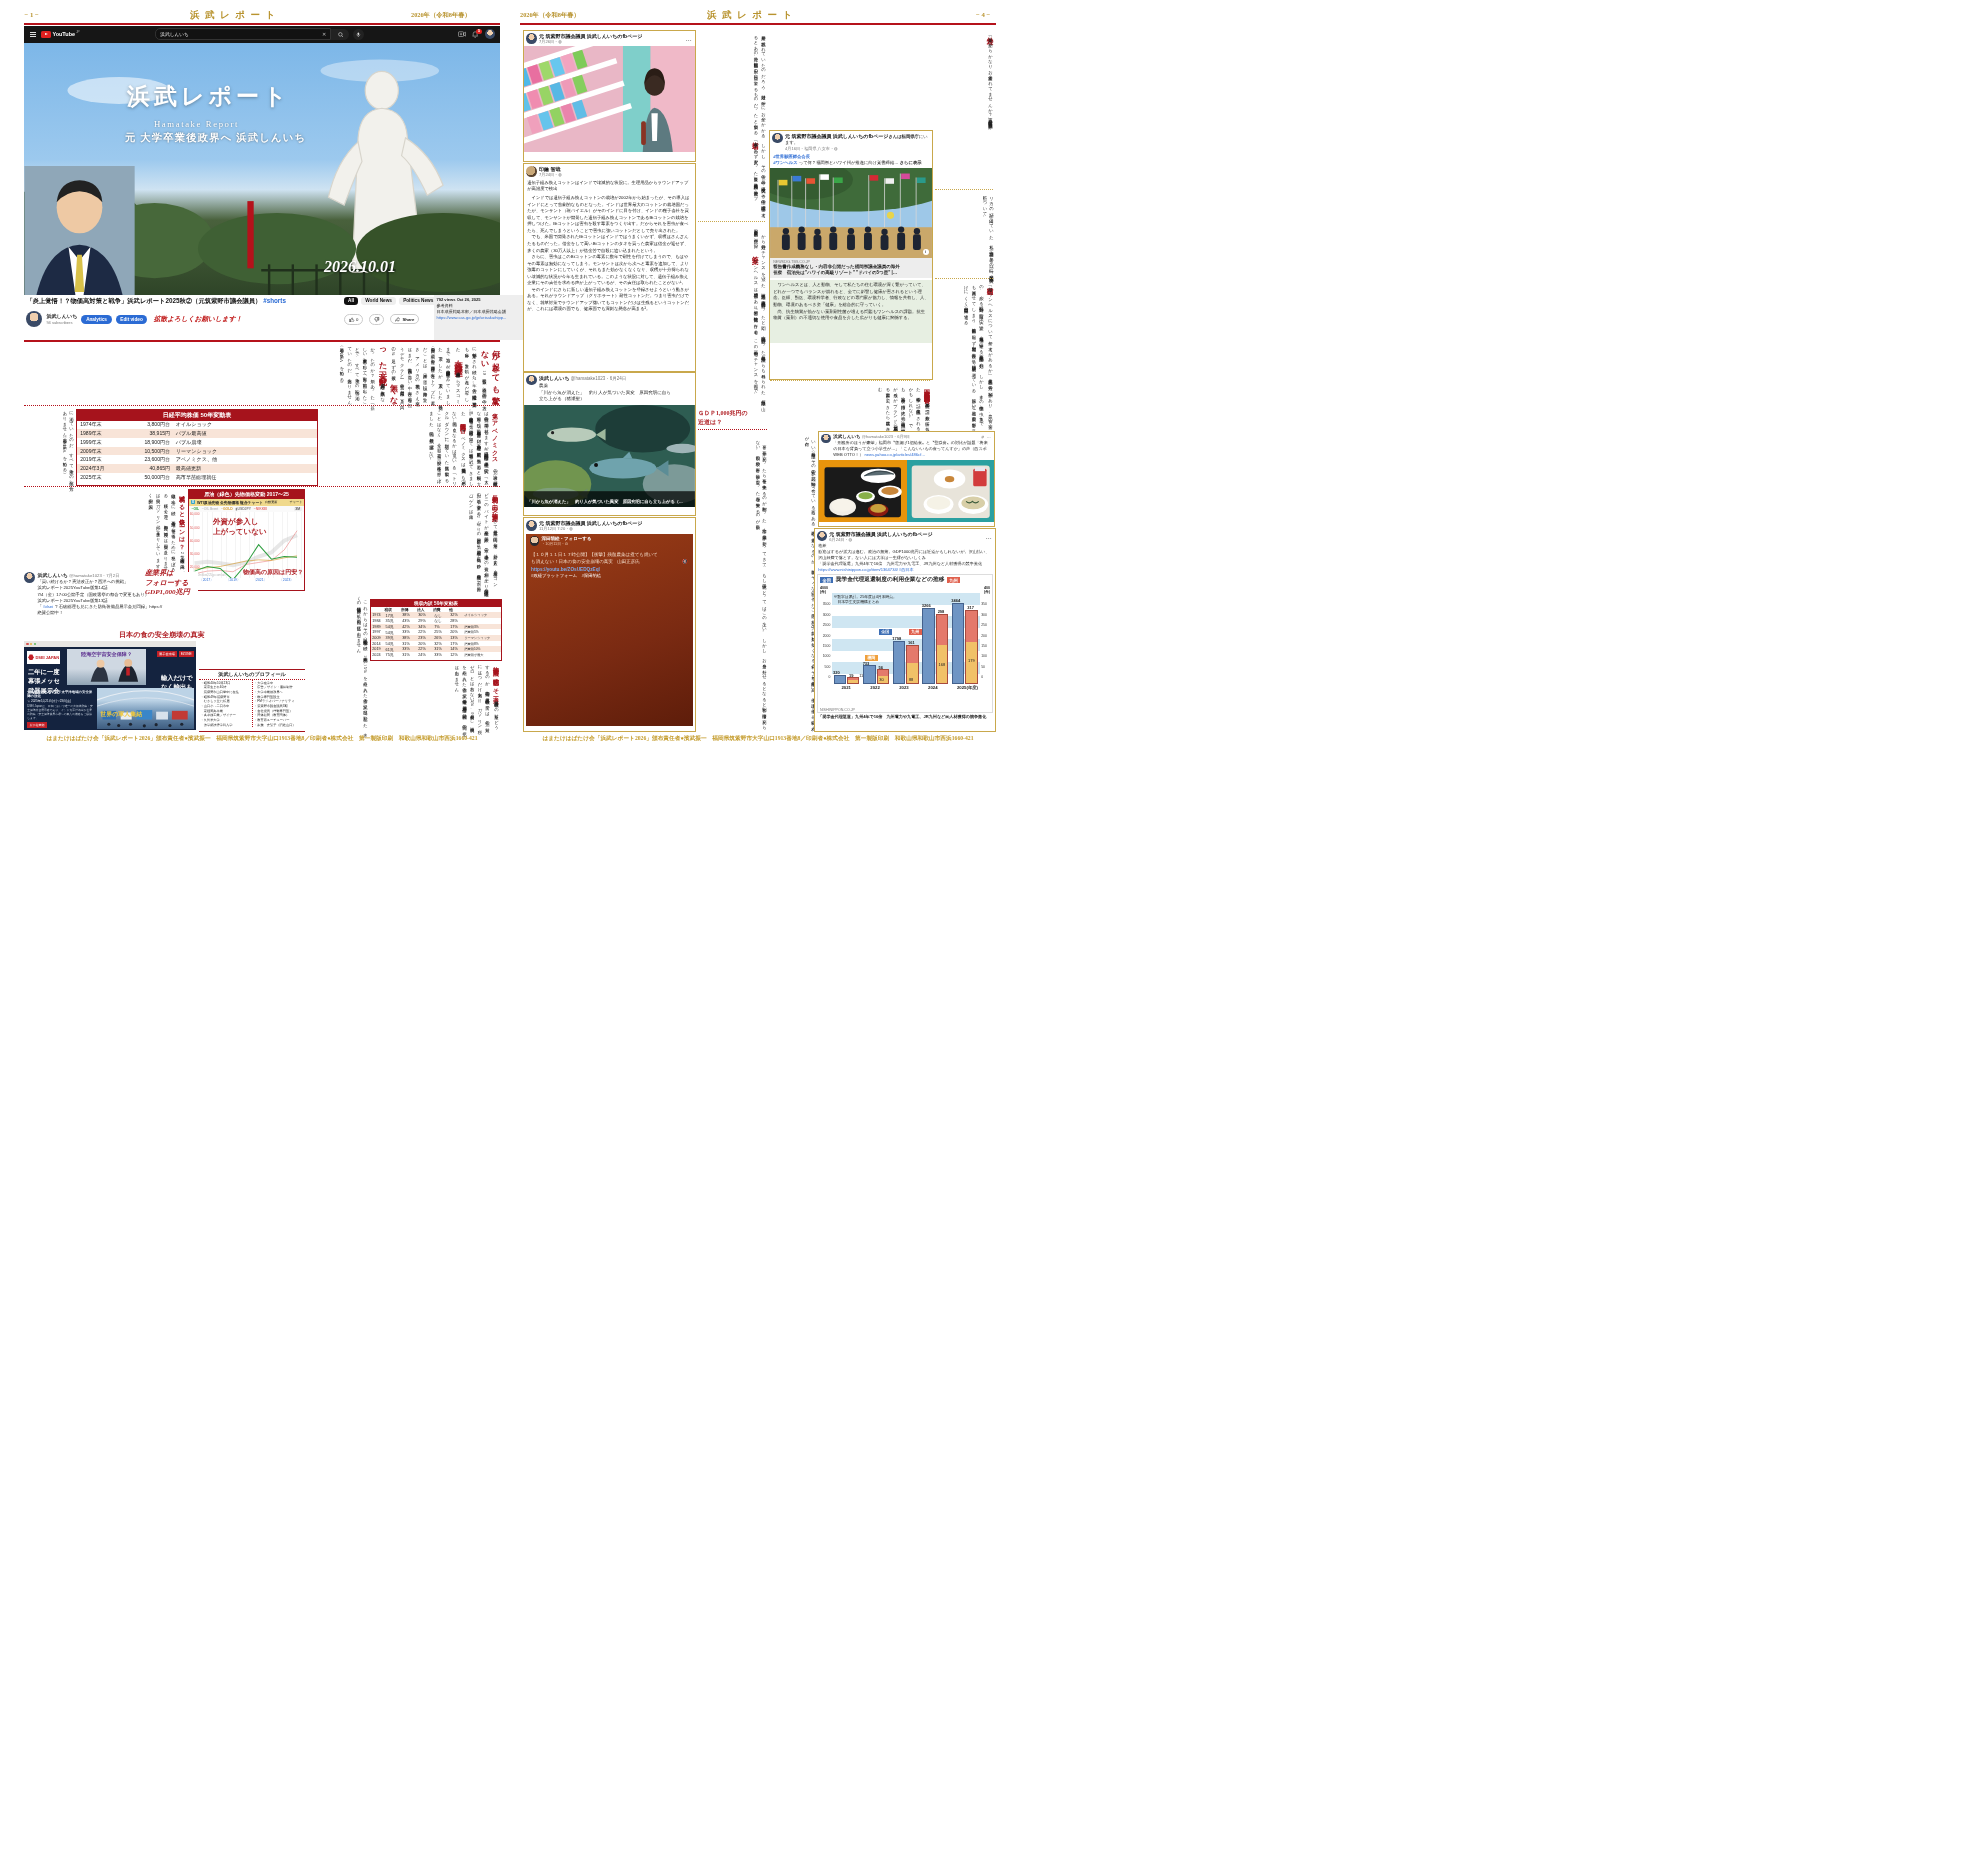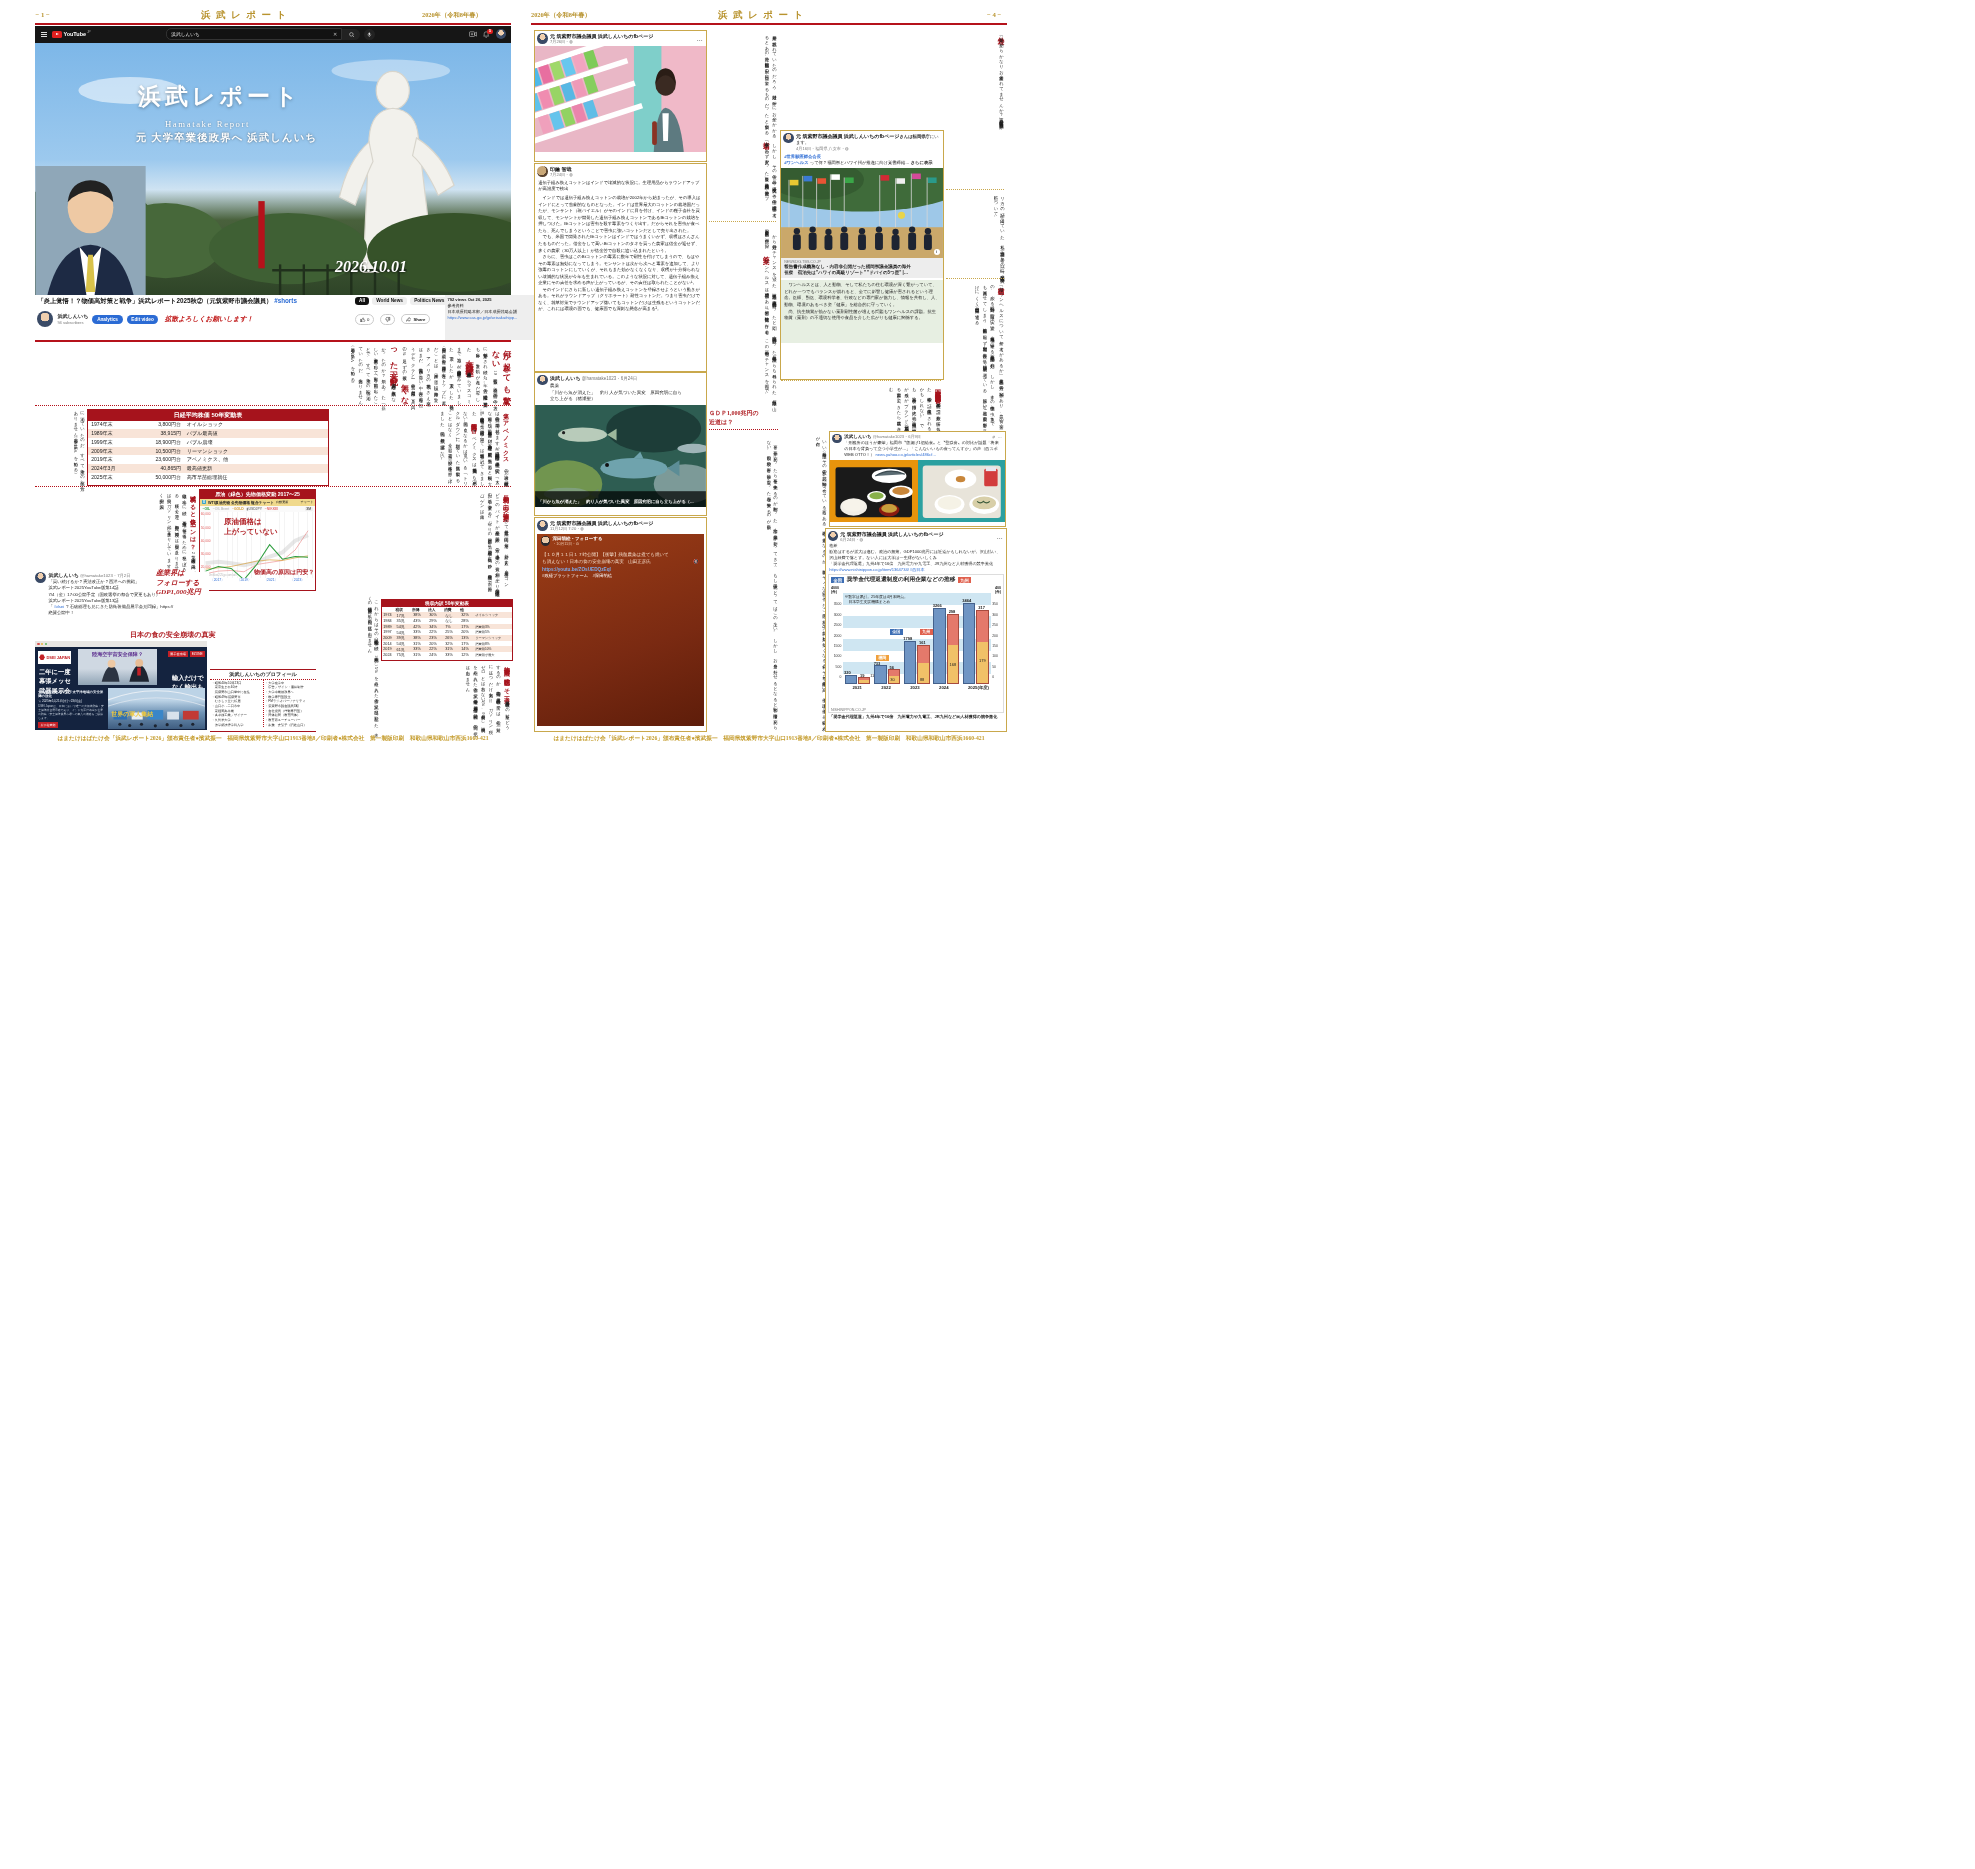--- a/index.html
+++ b/index.html
@@ -1,17 +1,17 @@
 <!DOCTYPE html>
 <html style="font-size:6.3px"><head>
 <meta charset="utf-8">
 <style>
   html,body{margin:0;padding:0;background:#ffffff;}
   #stage{position:relative;width:1019px;height:749px;background:#fff;overflow:hidden;
-         font-family:"Liberation Sans",sans-serif;color:#222;margin-left:11px;}
+         font-family:"Liberation Sans",sans-serif;color:#222;}
   .abs{position:absolute;}
   .redrule{position:absolute;height:1.6px;background:#b5121b;}
   .masthead{font-family:"Liberation Serif",serif;font-weight:bold;letter-spacing:5.5px;font-size:9.5px;color:#b8932e;}
   .pgno{font-family:"Liberation Serif",serif;font-weight:bold;font-size:6.7px;color:#b8932e;}
   .edition{font-family:"Liberation Serif",serif;font-weight:bold;font-size:6.3px;color:#b8932e;}
   
   .vz{writing-mode:vertical-rl;text-orientation:mixed;font-family:"Liberation Serif",serif;}
   .vb{font-size:4.3px;line-height:1.55;letter-spacing:0.4px;color:#1c1c1c;}
   .vh{color:#a6131c;font-weight:bold;font-size:8px;letter-spacing:1.6px;margin:0 4px 0 2.4px;}
   .vh2{color:#a6131c;font-weight:bold;font-size:6px;letter-spacing:0.8px;margin:0 3.2px 0 1.6px;}
@@ -265,21 +265,21 @@
         <polyline fill="none" stroke-width="10" opacity="0.35" points="14.0,129.0 46.5,125.7 79.0,129.0 111.5,134.1 144.0,127.3 176.5,112.2 209.0,102.1 241.5,71.9 274.0,58.4" stroke="#bbbbbb"></polyline>
         <polyline fill="none" stroke-width="1.4" points="14.0,155.9 46.5,149.2 79.0,147.5 111.5,150.9 144.0,132.4 176.5,127.3 209.0,122.3 241.5,95.4 274.0,46.7" stroke="#e87878"></polyline>
         <polyline fill="none" stroke-width="1.6" points="14.0,144.1 46.5,140.8 79.0,137.4 111.5,130.7 144.0,124.0 176.5,120.6 209.0,122.3 241.5,115.6 274.0,110.5" stroke="#d69b2e"></polyline>
         <polyline fill="none" stroke-width="2.6" points="14.0,149.2 46.5,137.4 79.0,142.5 111.5,171.0 144.0,132.4 176.5,82.0 209.0,118.9 241.5,112.2 274.0,113.9" stroke="#2e9e3f"></polyline>
       </svg>
       <span style="position:absolute;left:0.8px;top:0.8px;color:#e05a5a;font-size:3.2px;">60,000</span>
       <span style="position:absolute;left:0.8px;top:14px;color:#e05a5a;font-size:3.2px;">50,000</span>
       <span style="position:absolute;left:0.8px;top:27px;color:#e05a5a;font-size:3.2px;">40,000</span>
       <span style="position:absolute;left:0.8px;top:40px;color:#e05a5a;font-size:3.2px;">30,000</span>
       <span style="position:absolute;left:0.8px;top:53px;color:#e05a5a;font-size:3.2px;">20,000</span>
-      <div class="pre" style="position:absolute;left:24px;top:5.5px;color:#b01f24;font-family:'Liberation Serif',serif;font-weight:bold;font-size:7.5px;line-height:1.3;">原油価格は
+      <div class="pre" style="position:absolute;left:24px;top:5.5px;color:#b01f24;font-family:'Liberation Serif',serif;font-weight:bold;font-size:7.5px;line-height:1.3;">外資が参入し
 上がっていない</div>
       <div style="position:absolute;right:0.8px;bottom:0.8px;color:#b01f24;font-family:'Liberation Serif',serif;font-weight:bold;font-size:6px;">物価高の原因は円安？</div>
       <span style="position:absolute;left:1.6px;bottom:0.4px;color:#bbb;font-size:3px;">https://nikkei225jp.com/oil/</span>
     </div>
     <div style="display:flex;justify-content:space-between;padding:0 10.3px;font-size:3.4px;color:#2b6bd4;">
       <span>〈2017〉</span>
       <span>〈2019〉</span>
       <span>〈2021〉</span>
       <span>〈2023〉</span>
     </div>

